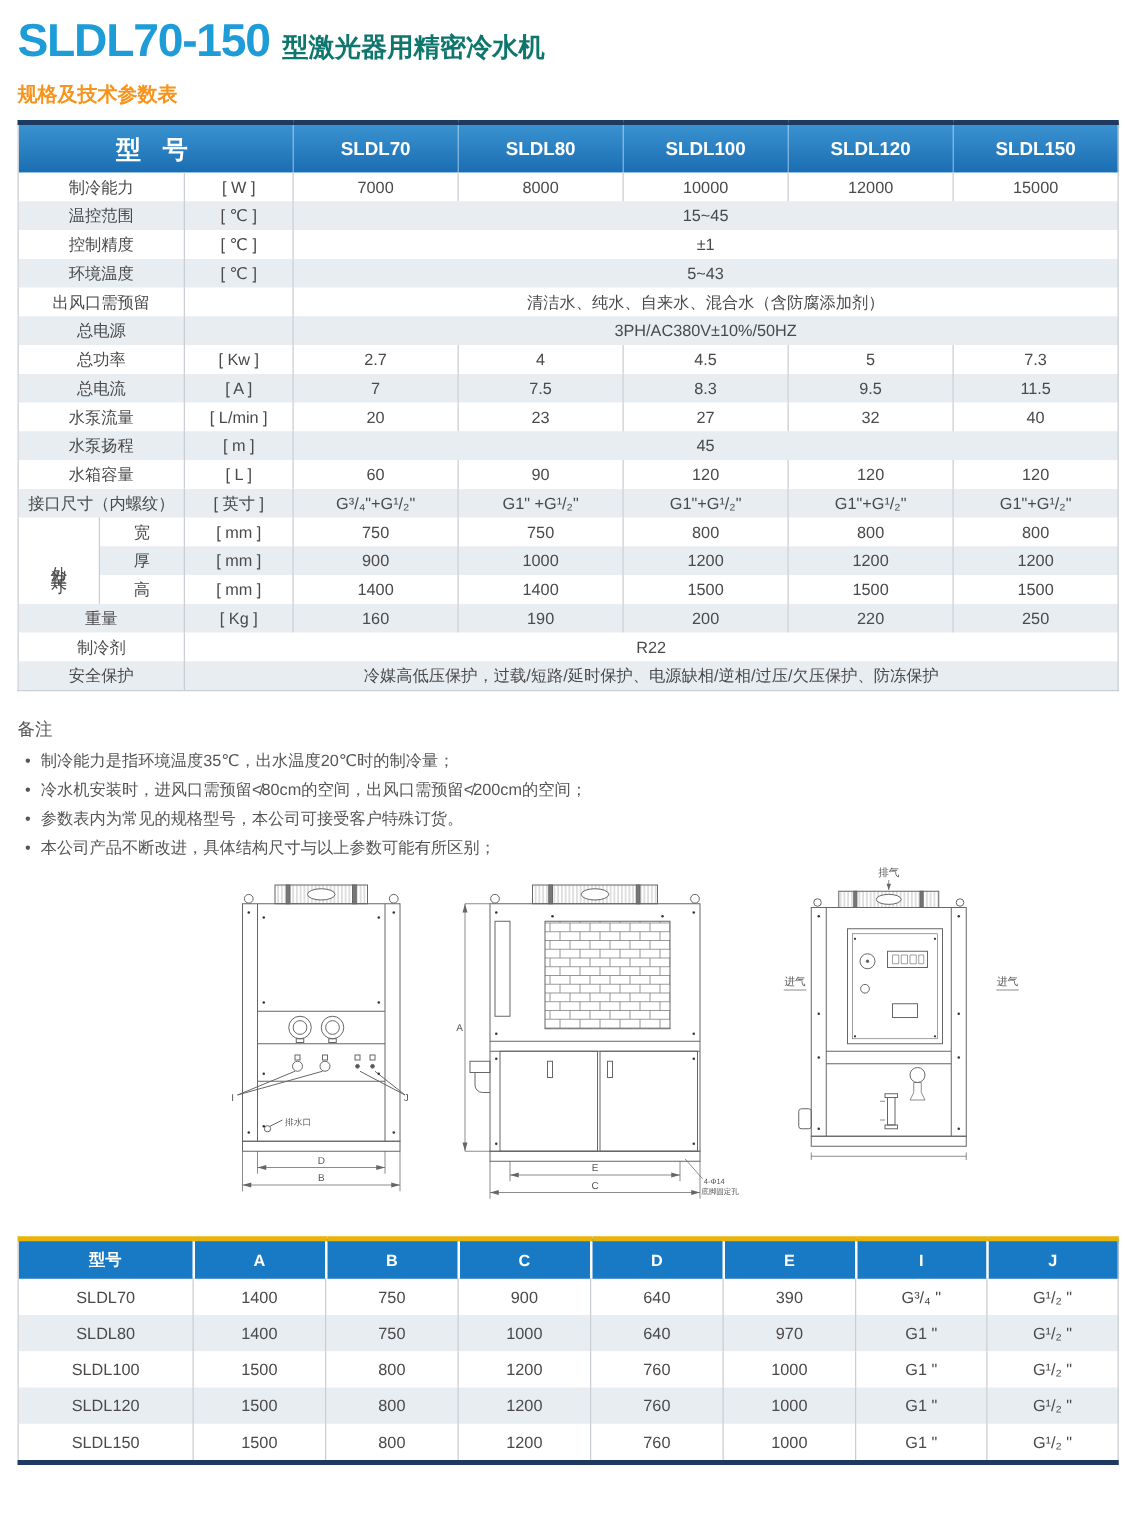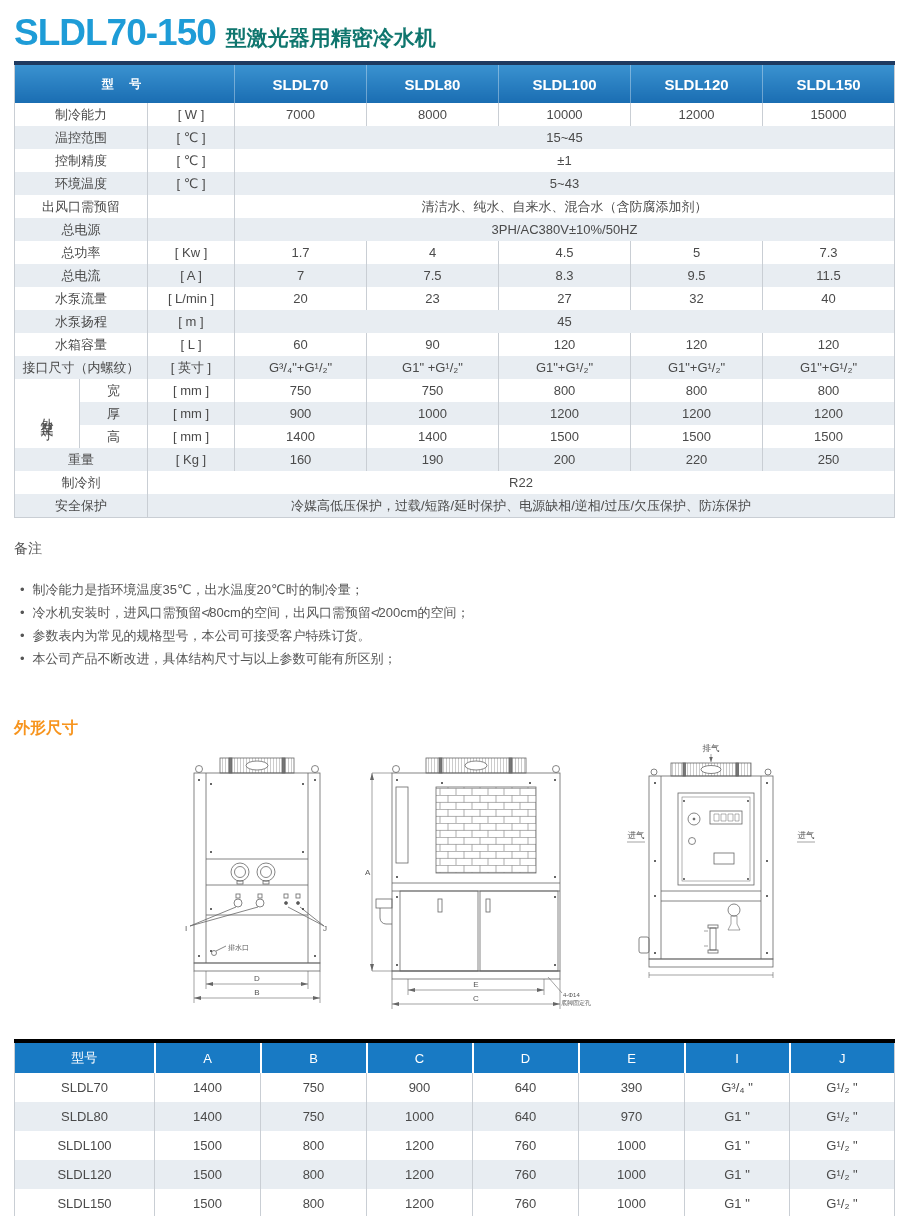--- a/index.html
+++ b/index.html
@@ -10,60 +10,61 @@
   .title-row{padding-top:14px;display:flex;align-items:baseline;gap:10px;}
   .title-model{font-size:37px;font-weight:bold;letter-spacing:-1px;color:#1e9cd7;line-height:1;}
   .title-suffix{font-size:21px;font-weight:bold;color:#0f766e;}
   .section-title{margin-top:14px;font-size:16px;font-weight:bold;color:#f7941d;}
 
   
   table{border-collapse:collapse;table-layout:fixed;}
   .spec-table{width:880px;margin-top:9px;border:1px solid #c9ced4;border-top:none;}
   .spec-table th{background:linear-gradient(180deg,#3a92d0 0%,#1a6db2 100%);color:#fff;
     border-top:4px solid #1e3a60;height:36px;font-size:15px;font-weight:bold;}
-  .spec-table th.hdr-label{font-size:12px;letter-spacing:6px;}
+  .spec-table th.hdr-label{font-size:20px;letter-spacing:6px;}
   .spec-table th.model{border-left:1px solid rgba(255,255,255,.35);}
   .spec-table td{height:23px;text-align:center;font-size:13px;color:#4a4a4a;
     border-right:1px solid #c9ced4;padding:0 2px;overflow:hidden;white-space:nowrap;}
   .spec-table td:last-child{border-right:none;}
   .spec-table tr.alt{background:#e8edf2;}
   .spec-table td.group-cell{background:#fff;}
   .v-text{writing-mode:vertical-lr;text-orientation:upright;margin:0 auto;letter-spacing:3px;font-size:13px;line-height:1;}
 
   
   .notes{margin-top:22px;font-size:13px;color:#555;}
-  .notes-title{font-size:14px;color:#555;margin-bottom:20px;}
+  .notes-title{font-size:14px;color:#555;margin-bottom:4px;}
   .note-item{line-height:23px;padding-left:6px;}
   .note-item .bullet{margin-right:8px;color:#555;}
 
   
   .dim-heading{margin-top:48px;}
   .drawings{display:flex;align-items:flex-start;gap:32px;margin-left:168px;margin-top:14px;height:268px;}
   .drawings svg text{font-family:"Liberation Sans","DejaVu Sans",sans-serif;fill:#555;}
   .dw-back{margin-top:-12px;}
 
   
   .dim-table{width:880px;margin-top:18px;border:1px solid #c9ced4;border-top:none;border-bottom:4px solid #1e3a60;}
-  .dim-table th{background:#187ac4;color:#fff;font-size:13px;font-weight:normal;height:28px;
-    border-top:4px solid #000000;border-left:2px solid #fff;}
+  .dim-table th{background:#187ac4;color:#fff;font-size:13px;font-weight:bold;height:28px;
+    border-top:4px solid #eab308;border-left:2px solid #fff;}
   .dim-table th:first-child{border-left:none;}
   .dim-table td{height:27px;text-align:center;font-size:13px;color:#4a4a4a;border-right:1px solid #c9ced4;}
   .dim-table td:last-child{border-right:none;}
   .dim-table tbody tr:nth-child(even){background:#e8edf2;}
 </style>
 </head>
 <body>
 
 <div class="page">
 
   <div class="title-row">
     <span class="title-model">SLDL70-150</span>
     <span class="title-suffix">型激光器用精密冷水机</span>
   </div>
 
+  <div class="section-title">规格及技术参数表</div>
 
   <table class="spec-table">
     <colgroup>
       <col style="width:65px">
         <col style="width:68px">
         <col style="width:87px">
       <col style="width:132px">
         <col style="width:132px">
         <col style="width:132px">
         <col style="width:132px">
@@ -110,21 +111,21 @@
           <td class="span-val" colspan="5">清洁水、纯水、自来水、混合水（含防腐添加剂）</td>
         </tr>
         <tr class="alt">
           <td class="row-label" colspan="2">总电源</td>
           <td class="unit"></td>
           <td class="span-val" colspan="5">3PH/AC380V±10%/50HZ</td>
         </tr>
         <tr class="">
           <td class="row-label" colspan="2">总功率</td>
           <td class="unit">[ Kw ]</td>
-          <td class="val">1.7</td>
+          <td class="val">2.7</td>
           <td class="val">4</td>
           <td class="val">4.5</td>
           <td class="val">5</td>
           <td class="val">7.3</td>
         </tr>
         <tr class="alt">
           <td class="row-label" colspan="2">总电流</td>
           <td class="unit">[ A ]</td>
           <td class="val">7</td>
           <td class="val">7.5</td>
@@ -217,21 +218,20 @@
   <div class="notes">
     <div class="notes-title">备注</div>
     <div>
         <div class="note-item"><span class="bullet">•</span><span>制冷能力是指环境温度35℃，出水温度20℃时的制冷量；</span></div>
         <div class="note-item"><span class="bullet">•</span><span>冷水机安装时，进风口需预留≮80cm的空间，出风口需预留≮200cm的空间；</span></div>
         <div class="note-item"><span class="bullet">•</span><span>参数表内为常见的规格型号，本公司可接受客户特殊订货。</span></div>
         <div class="note-item"><span class="bullet">•</span><span>本公司产品不断改进，具体结构尺寸与以上参数可能有所区别；</span></div>
       </div>
   </div>
 
-  <div class="section-title dim-heading">外形尺寸</div>
 
   <div class="drawings">
 
     <svg class="dw-front" width="150" height="260" viewBox="0 0 150 260">
       <defs>
           <pattern id="hatch1" width="3" height="16" patternUnits="userSpaceOnUse">
             <path d="M1.5 0V16" stroke="#999" stroke-width="0.5"></path>
           </pattern>
         </defs>
       <g stroke="#666" stroke-width="0.8" fill="none">

